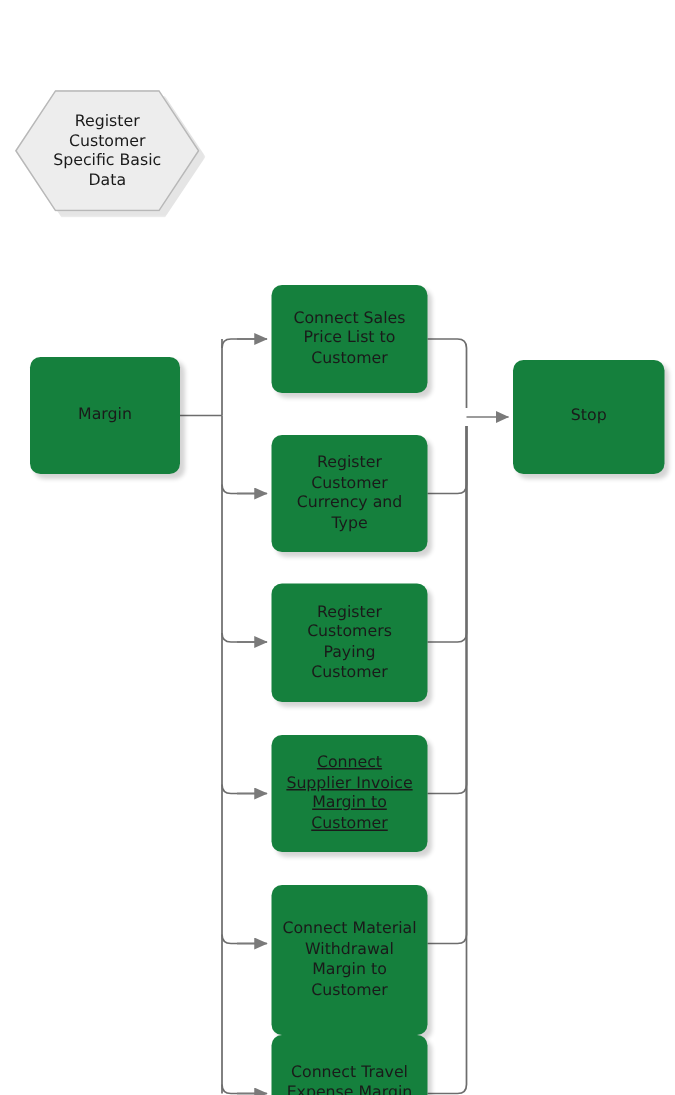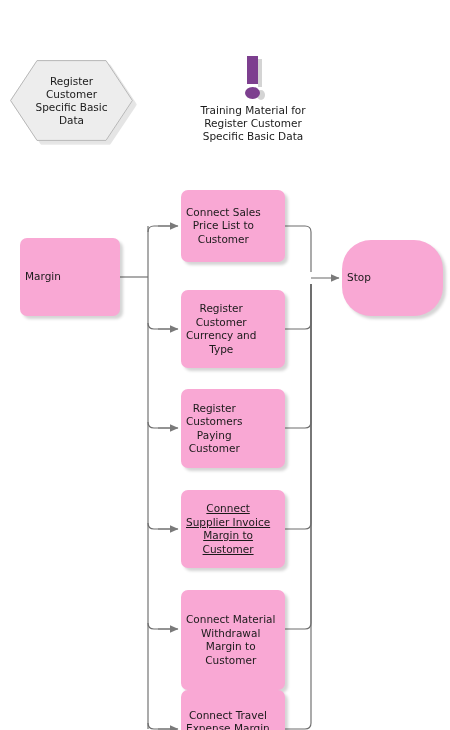--- a/index.html
+++ b/index.html
@@ -132,37 +132,38 @@
     font-size: 10.5px;
     line-height: 13px;
     color: #1a1a1a;
     white-space: pre-line;
   }
 
   
   .node {
     position: absolute;
     box-sizing: border-box;
-    background: #f9a8d4;
+    background: #15803d;
     border-radius: 7px;
     display: flex;
     align-items: center;
+    justify-content: center;
     box-shadow: 3px 3px 3px rgba(0,0,0,.17);
     color: #1a1a1a;
   }
   .node .node-label {
     text-align: center;
     font-size: 10.5px;
     line-height: 13.5px;
     white-space: pre-line;
     padding: 0 5px;
   }
 
   #node-start { left: 20px;  top: 190px; width: 100px; height: 78px; }
-  #node-stop  { left: 342px; top: 192px; width: 101px; height: 76px; border-radius: 29px; }
+  #node-stop  { left: 342px; top: 192px; width: 101px; height: 76px; }
 
   #node-p1 { left: 181px; top: 142px; width: 104px; height: 72px; }
   #node-p2 { left: 181px; top: 242px; width: 104px; height: 78px; }
   #node-p3 { left: 181px; top: 341px; width: 104px; height: 79px; }
   #node-p4 { left: 181px; top: 442px; width: 104px; height: 78px; text-decoration: underline; }
   #node-p5 { left: 181px; top: 542px; width: 104px; height: 100px; }
   #node-p6 { left: 181px; top: 642px; width: 104px; height: 78px; }
 </style>
 </head>
 <body>
@@ -215,31 +216,20 @@
       <div class="hex-label">Register
 Customer
 Specific Basic
 Data</div>
     </div>
     <svg class="hex-outline" viewBox="0 0 123 81">
       <polygon points="27,0.6 96,0.6 122.4,40.5 96,80.4 27,80.4 0.6,40.5" fill="none" stroke="#b8b8b8" stroke-width="1"></polygon>
     </svg>
   </div>
 
-  <div class="note">
-    <span class="bang">
-      <span class="bar-sh"></span>
-      <span class="dot-sh"></span>
-      <span class="bar"></span>
-      <span class="dot"></span>
-    </span>
-    <div class="note-label">Training Material for
-Register Customer
-Specific Basic Data</div>
-  </div>
 
   <div class="node" id="node-start">
     <div class="node-label">Margin</div>
   </div>
 
   <div class="node" id="node-stop">
     <div class="node-label">Stop</div>
   </div>
 
   <div class="node" id="node-p1">

